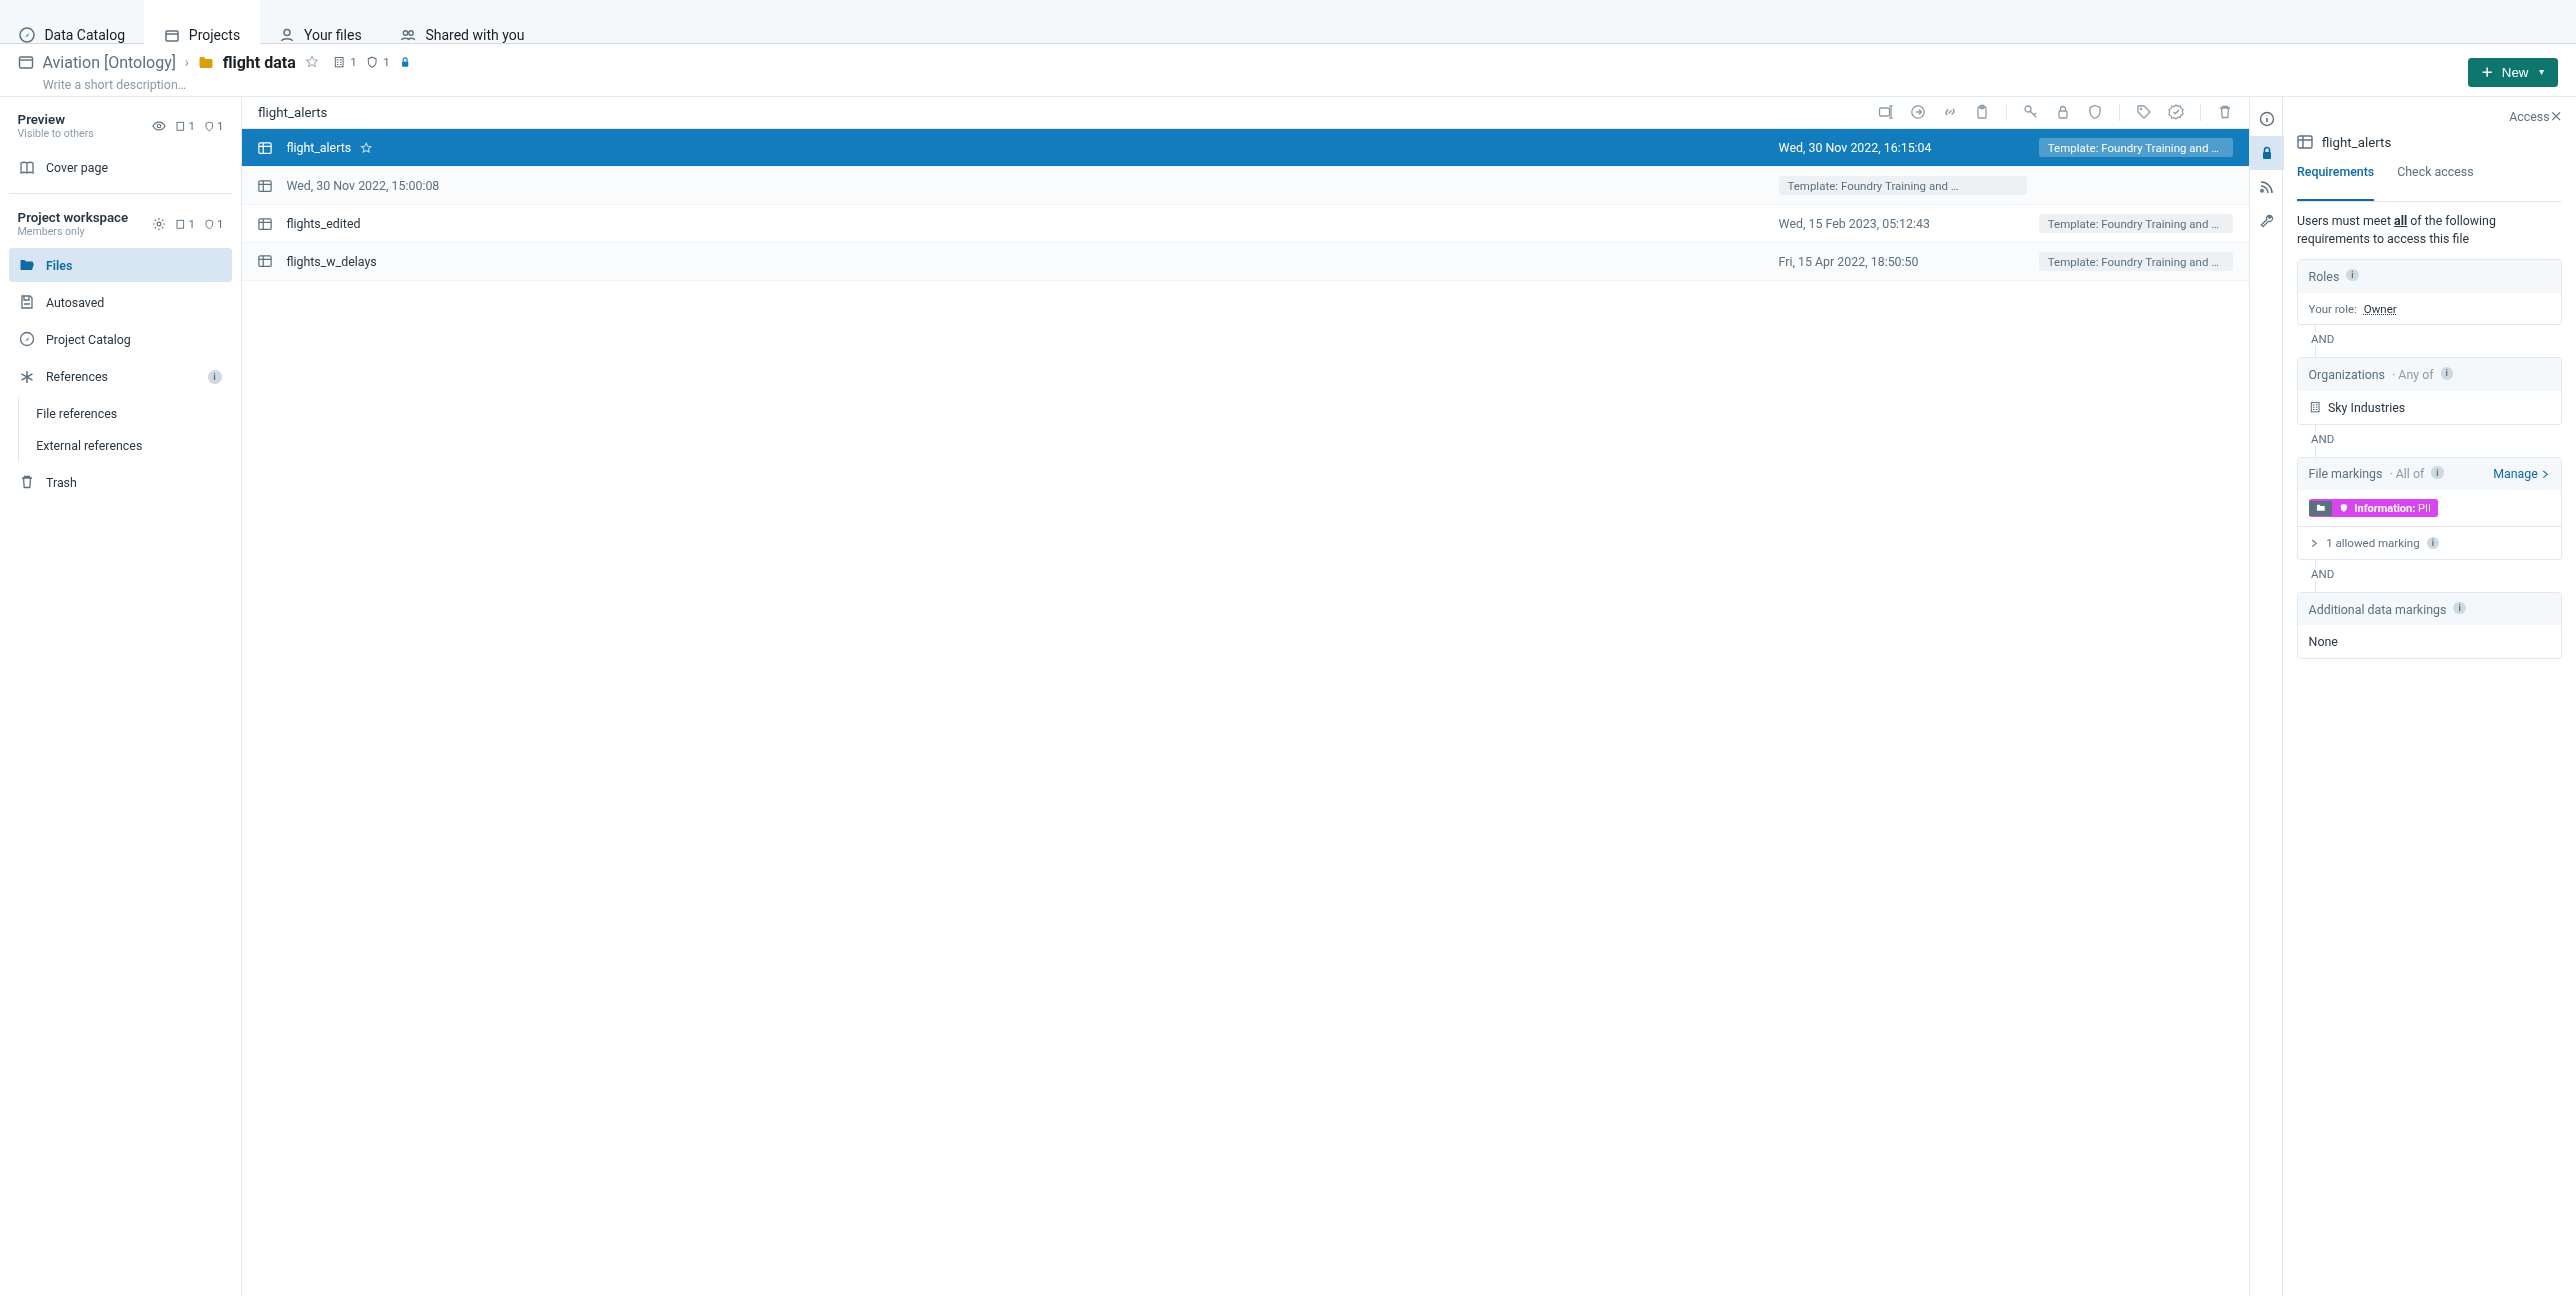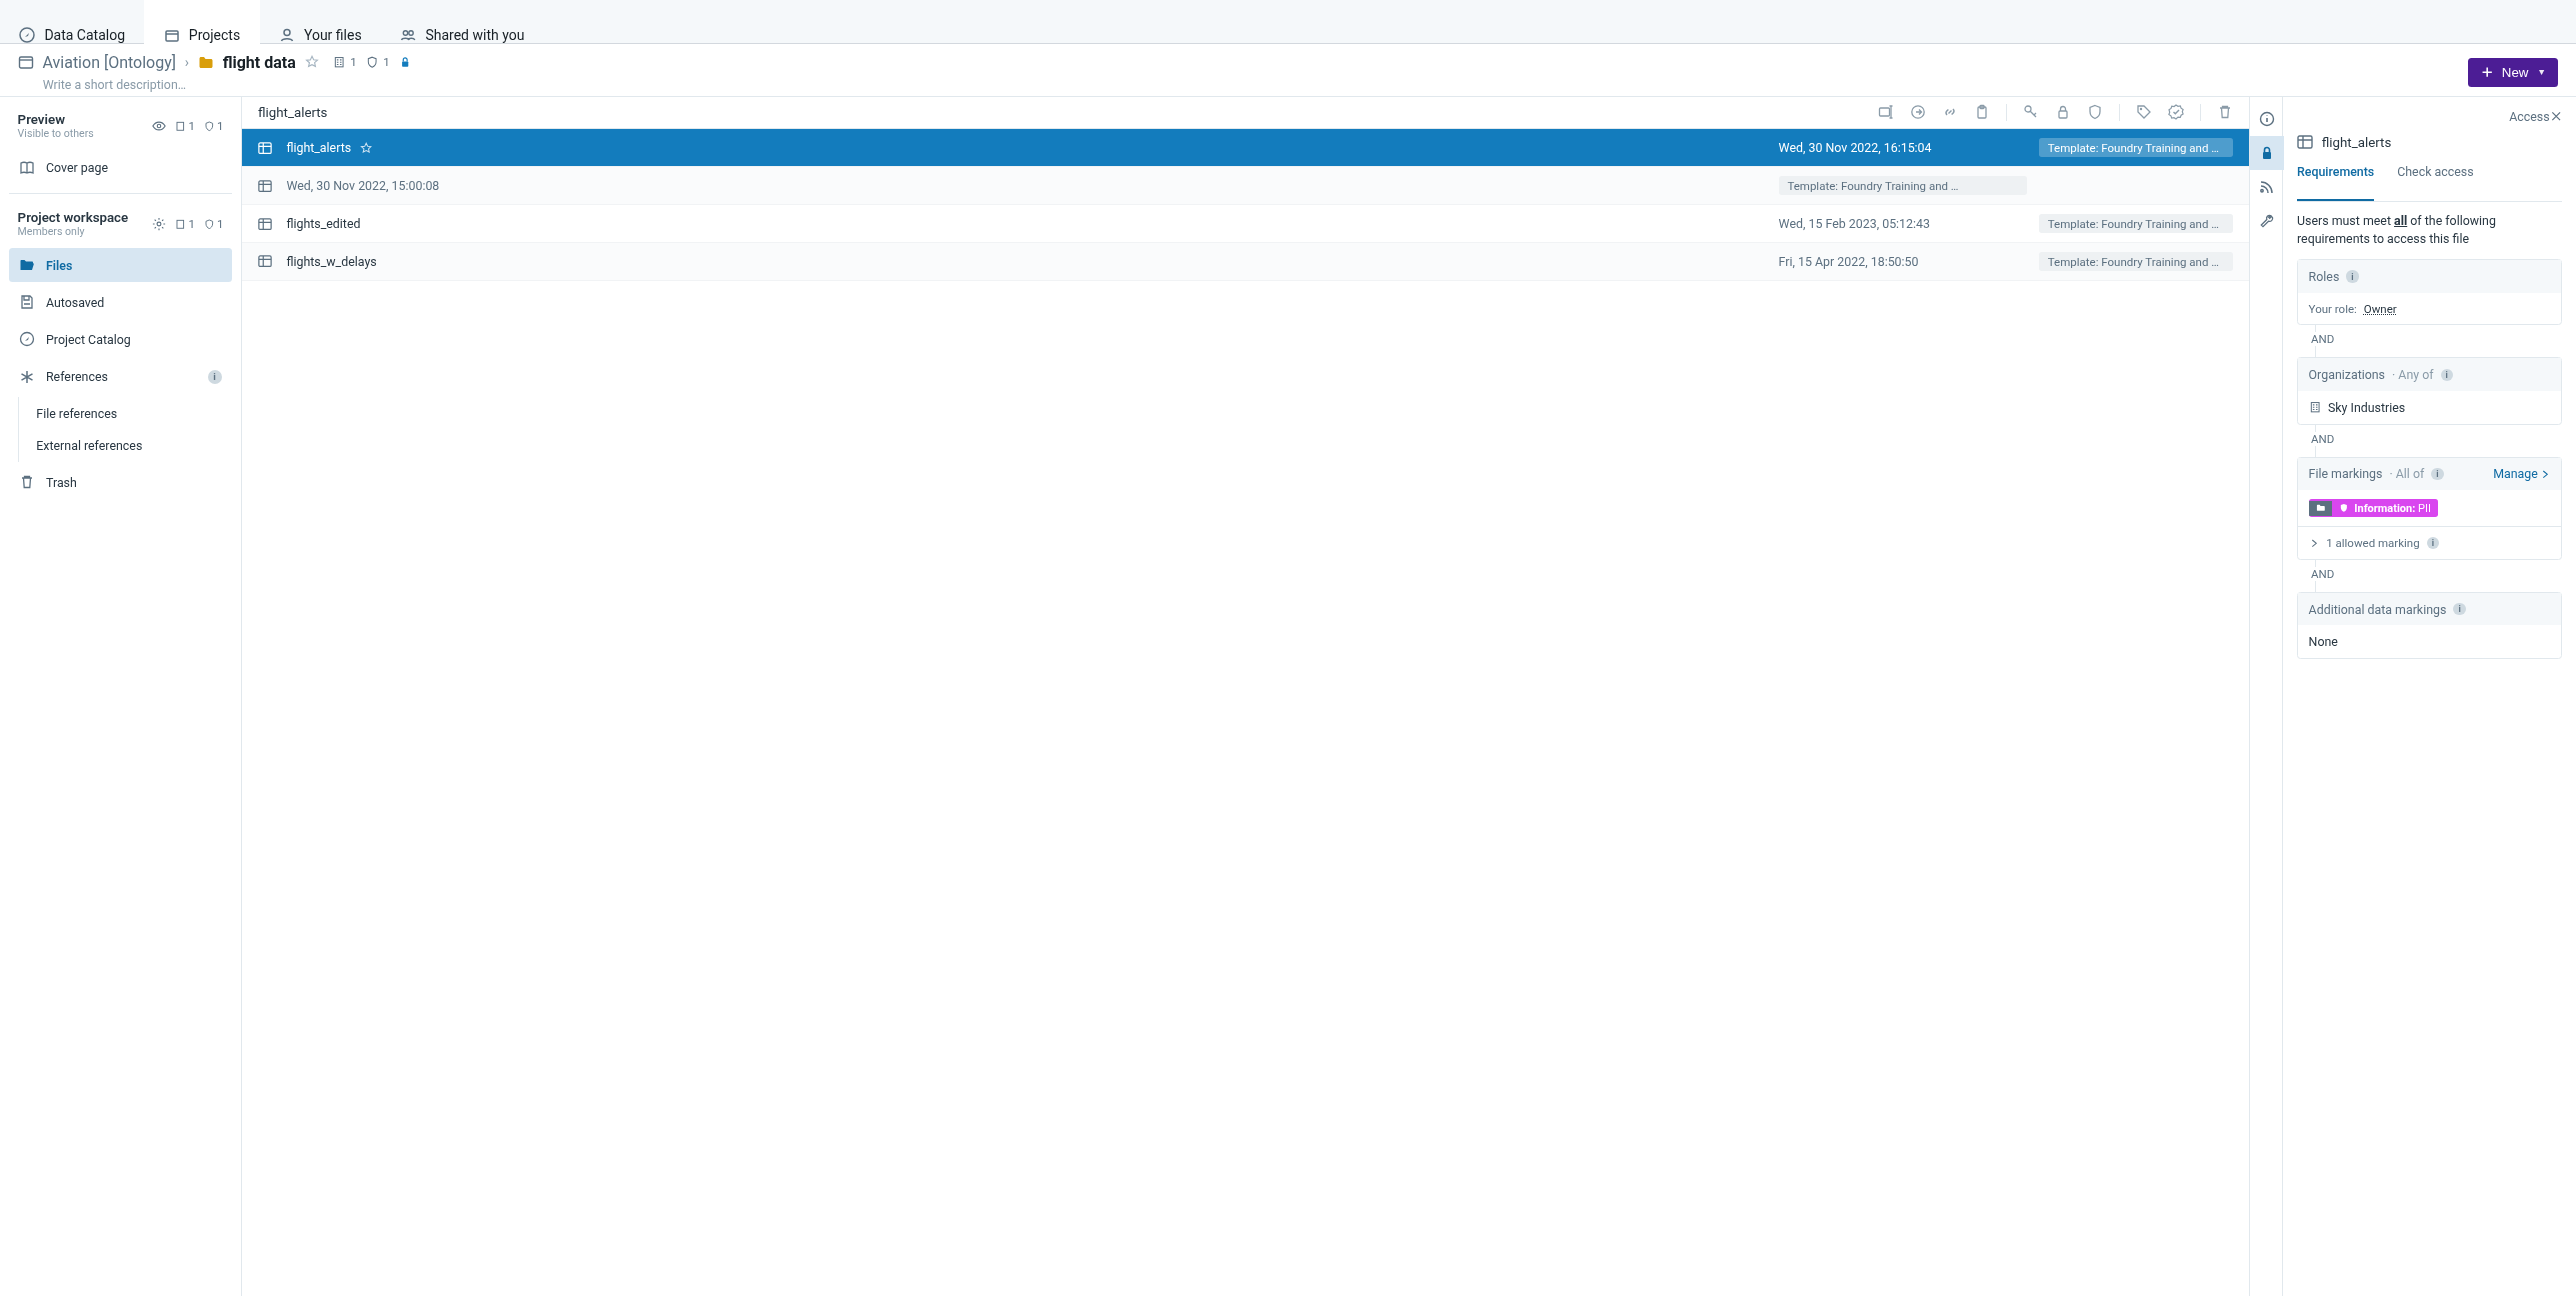--- a/index.html
+++ b/index.html
@@ -16,21 +16,21 @@
   .crumb-bar { display: flex; align-items: center; justify-content: space-between; padding: 8.8px 17.7px 3.5px 17.7px; }
   .crumb-left { display: flex; flex-direction: column; gap: 5.3px; }
   .crumb-row { display: flex; align-items: center; gap: 8.8px; }
   .crumb-link { color: #5c7080; font-size: 16px; cursor: pointer; }
   .crumb-sep { color: #8a9ba8; font-size: 14px; }
   .crumb-folder { font-weight: 700; font-size: 16px; color: #182026; }
   .crumb-icon { width: 16px; height: 16px; color: #5c7080; }
   .crumb-star { color: #a7b6c2; cursor: pointer; }
   .crumb-meta { display: flex; align-items: center; gap: 5.3px; color: #5c7080; font-size: 11.5px; }
   .crumb-desc { color: #8a9ba8; font-size: 12.4px; padding-left: 25px; cursor: text; }
-  .new-btn { background: #4c1d95; color: #fff; border: none; border-radius: 3.5px; padding: 7px 12.4px; font-size: 13.3px; display: flex; align-items: center; gap: 8.8px; cursor: pointer; }
+  .new-btn { background: #0f766e; color: #fff; border: none; border-radius: 3.5px; padding: 7px 12.4px; font-size: 13.3px; display: flex; align-items: center; gap: 8.8px; cursor: pointer; }
   .new-btn .caret { font-size: 8.8px; opacity: .9; }
 
   
   .main { display: flex; height: calc(100vh - 110px); border-top: 0.9px solid #e1e8ed; }
 
   
   .sidebar { width: 242px; border-right: 0.9px solid #e1e8ed; padding: 8.8px; display: flex; flex-direction: column; gap: 3.5px; overflow-y: auto; }
   .sb-block { padding: 7px 8.8px; }
   .sb-preview-head { display: flex; align-items: center; justify-content: space-between; }
   .sb-title { font-weight: 600; font-size: 13.3px; }
@@ -74,21 +74,21 @@
   
   .panel { width: 293px; padding: 12.4px 14px; overflow-y: auto; font-size: 12.4px; }
   .panel-head { display: flex; justify-content: flex-end; align-items: center; color: #5c7080; margin-bottom: 10.6px; }
   .panel-file { display: flex; align-items: center; gap: 8.8px; font-size: 13.3px; margin-bottom: 14px; }
   .panel-tabs { display: flex; gap: 23px; border-bottom: 0.9px solid #e1e8ed; margin-bottom: 10.6px; }
   .ptab { padding-bottom: 20px; color: #5c7080; cursor: pointer; }
   .ptab.active { color: #106ba3; border-bottom: 2.7px solid #106ba3; font-weight: 500; }
   .req-text { color: #293742; margin-bottom: 12.4px; line-height: 1.4; }
   .req-text .strong { font-weight: 700; text-decoration: underline; }
   .box { border: 0.9px solid #e1e8ed; border-radius: 3.5px; margin-bottom: 0; }
-  .box-head { background: #f5f8fa; padding: 8.8px 10.6px; display: flex; align-items: center; gap: 7px; color: #5c7080; font-size: 12.4px; }
+  .box-head { background: #f5f8fa; padding: 8.8px 10.6px; display: flex; align-items: flex-start; gap: 7px; color: #5c7080; font-size: 12.4px; }
   .box-body { padding: 8.8px 10.6px; font-size: 12.4px; display:flex; align-items:center; gap:7px; }
   .info-dot { width: 12.4px; height: 12.4px; border-radius: 50%; background: #ced9e0; display: inline-flex; align-items: center; justify-content: center; font-size: 8.8px; font-weight: 700; color: #5c7080; }
   .and-sep { position: relative; height: 32px; }
   .and-sep::before { content:""; position:absolute; left:17.7px; top:0; bottom:0; width:0.9px; background:#e1e8ed; }
   .and-label { position:absolute; left:8.8px; top:7px; background:#fff; padding:0 5.3px; color:#5c7080; font-size:11.5px; }
   .your-role { color:#5c7080; font-size:11.5px; }
   .your-role .val { text-decoration: underline dotted; color:#293742; }
   .manage-link { margin-left:auto; color:#106ba3; display:flex; align-items:center; gap:2px; cursor:pointer; }
   .pill { background:#d946ef; color:#fff; border-radius:2.7px; display:inline-flex; align-items:center; font-size:11px; overflow:hidden; }
   .pill .seg { padding:2.7px 7px; display:flex; align-items:center; gap:5.3px; }

